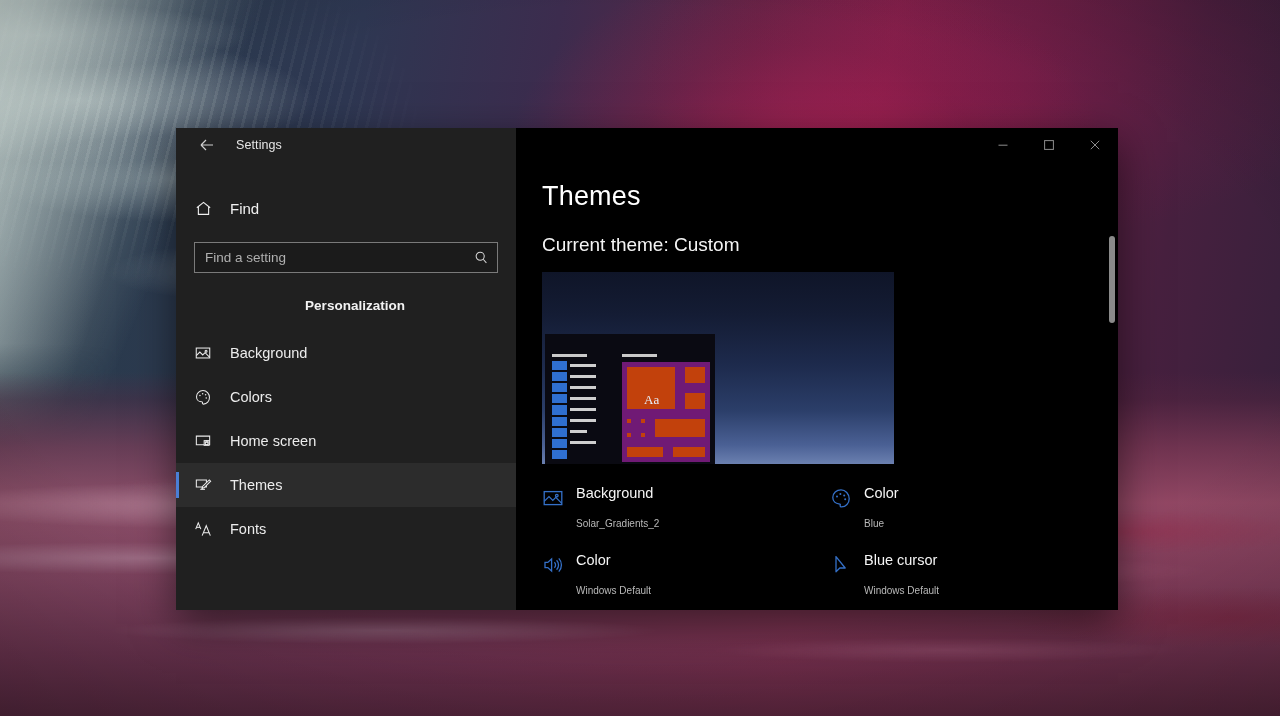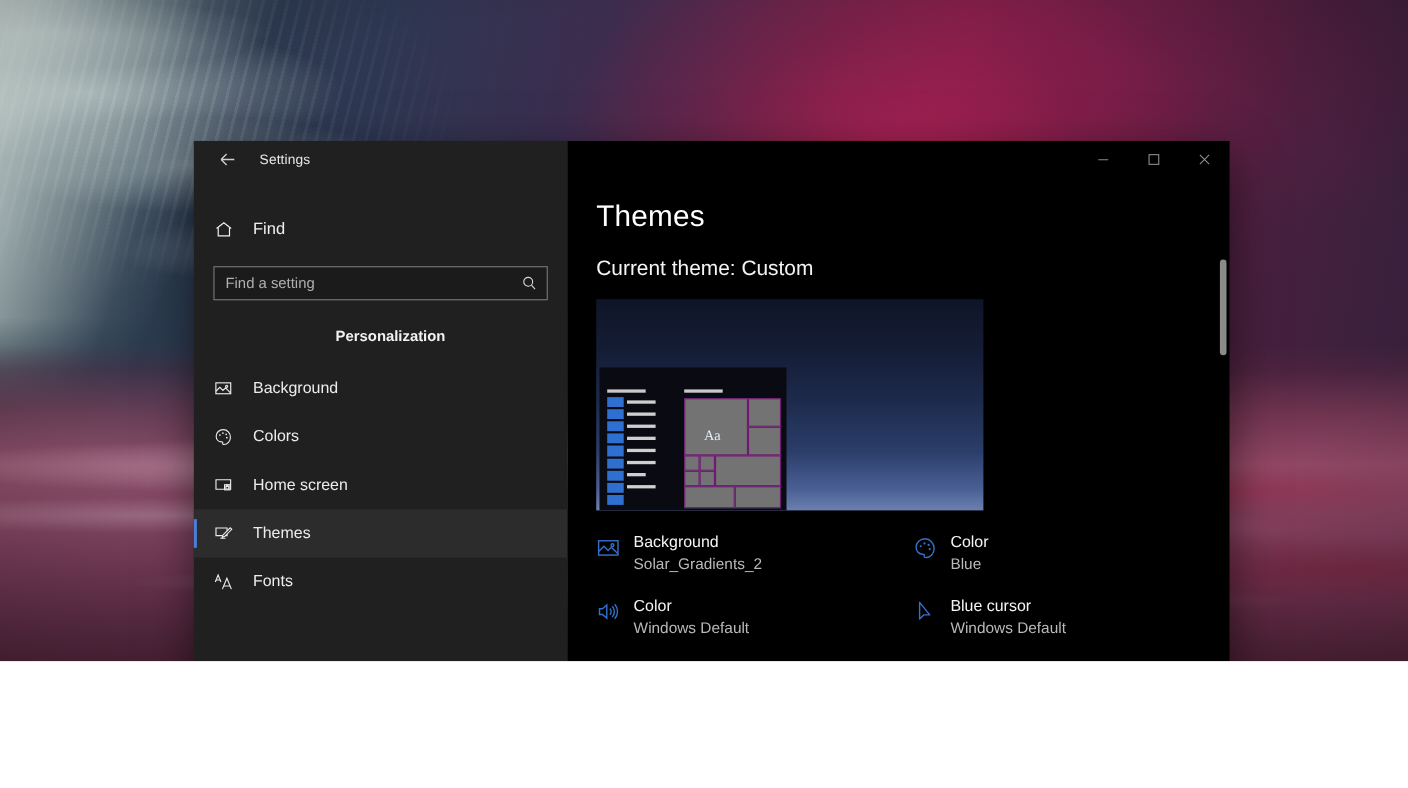--- a/index.html
+++ b/index.html
@@ -8,21 +8,21 @@
     width: 1280px;
     height: 716px;
     overflow: hidden;
     font-family: "Liberation Sans", sans-serif;
   }
 
   
   #desktop {
     position: relative;
     width: 1280px;
-    height: 601px;
+    height: 716px;
     background: #2b1a2c;
     overflow: hidden;
   }
   .wp-layer { position: absolute; inset: 0; }
 
   
   .wp-sky {
     background:
       linear-gradient(100deg,
         #24343f 0%,
@@ -279,22 +279,22 @@
     width: 35px; height: 3px;
     background: #c9c9c9;
   }
   .tp-tiles {
     position: absolute;
     left: 77px; top: 28px;
     width: 88px; height: 100px;
   }
   .tp-tile {
     position: absolute;
-    background: #737373;
-    border: 1px solid #701a75;
+    background: #c2410c;
+    border: 5px solid #701a75;
   }
   .tp-aa {
     position: absolute;
     color: #e8f0fb;
     font-size: 13px;
     left: 17px; top: 25px;
     font-family: "Liberation Serif", serif;
   }
 
   
@@ -311,21 +311,21 @@
   .set-ico {
     width: 34px;
     flex: 0 0 34px;
     display: flex;
     align-items: center;
     justify-content: flex-start;
     color: #3470c8;
     padding-top: 3px;
   }
   .set-txt .t { font-size: 14.5px; color: #f5f5f5; line-height: 1.25; }
-  .set-txt .s { font-size: 14px; color: #b9b9b9; margin-top: 2px; }
+  .set-txt .s { font-size: 10px; color: #b9b9b9; margin-top: 16px; }
 
   
   #content-scrollbar {
     position: absolute;
     right: 3px;
     top: 38px;
     bottom: 4px;
     width: 6px;
   }
   #content-scrollbar .thumb {

